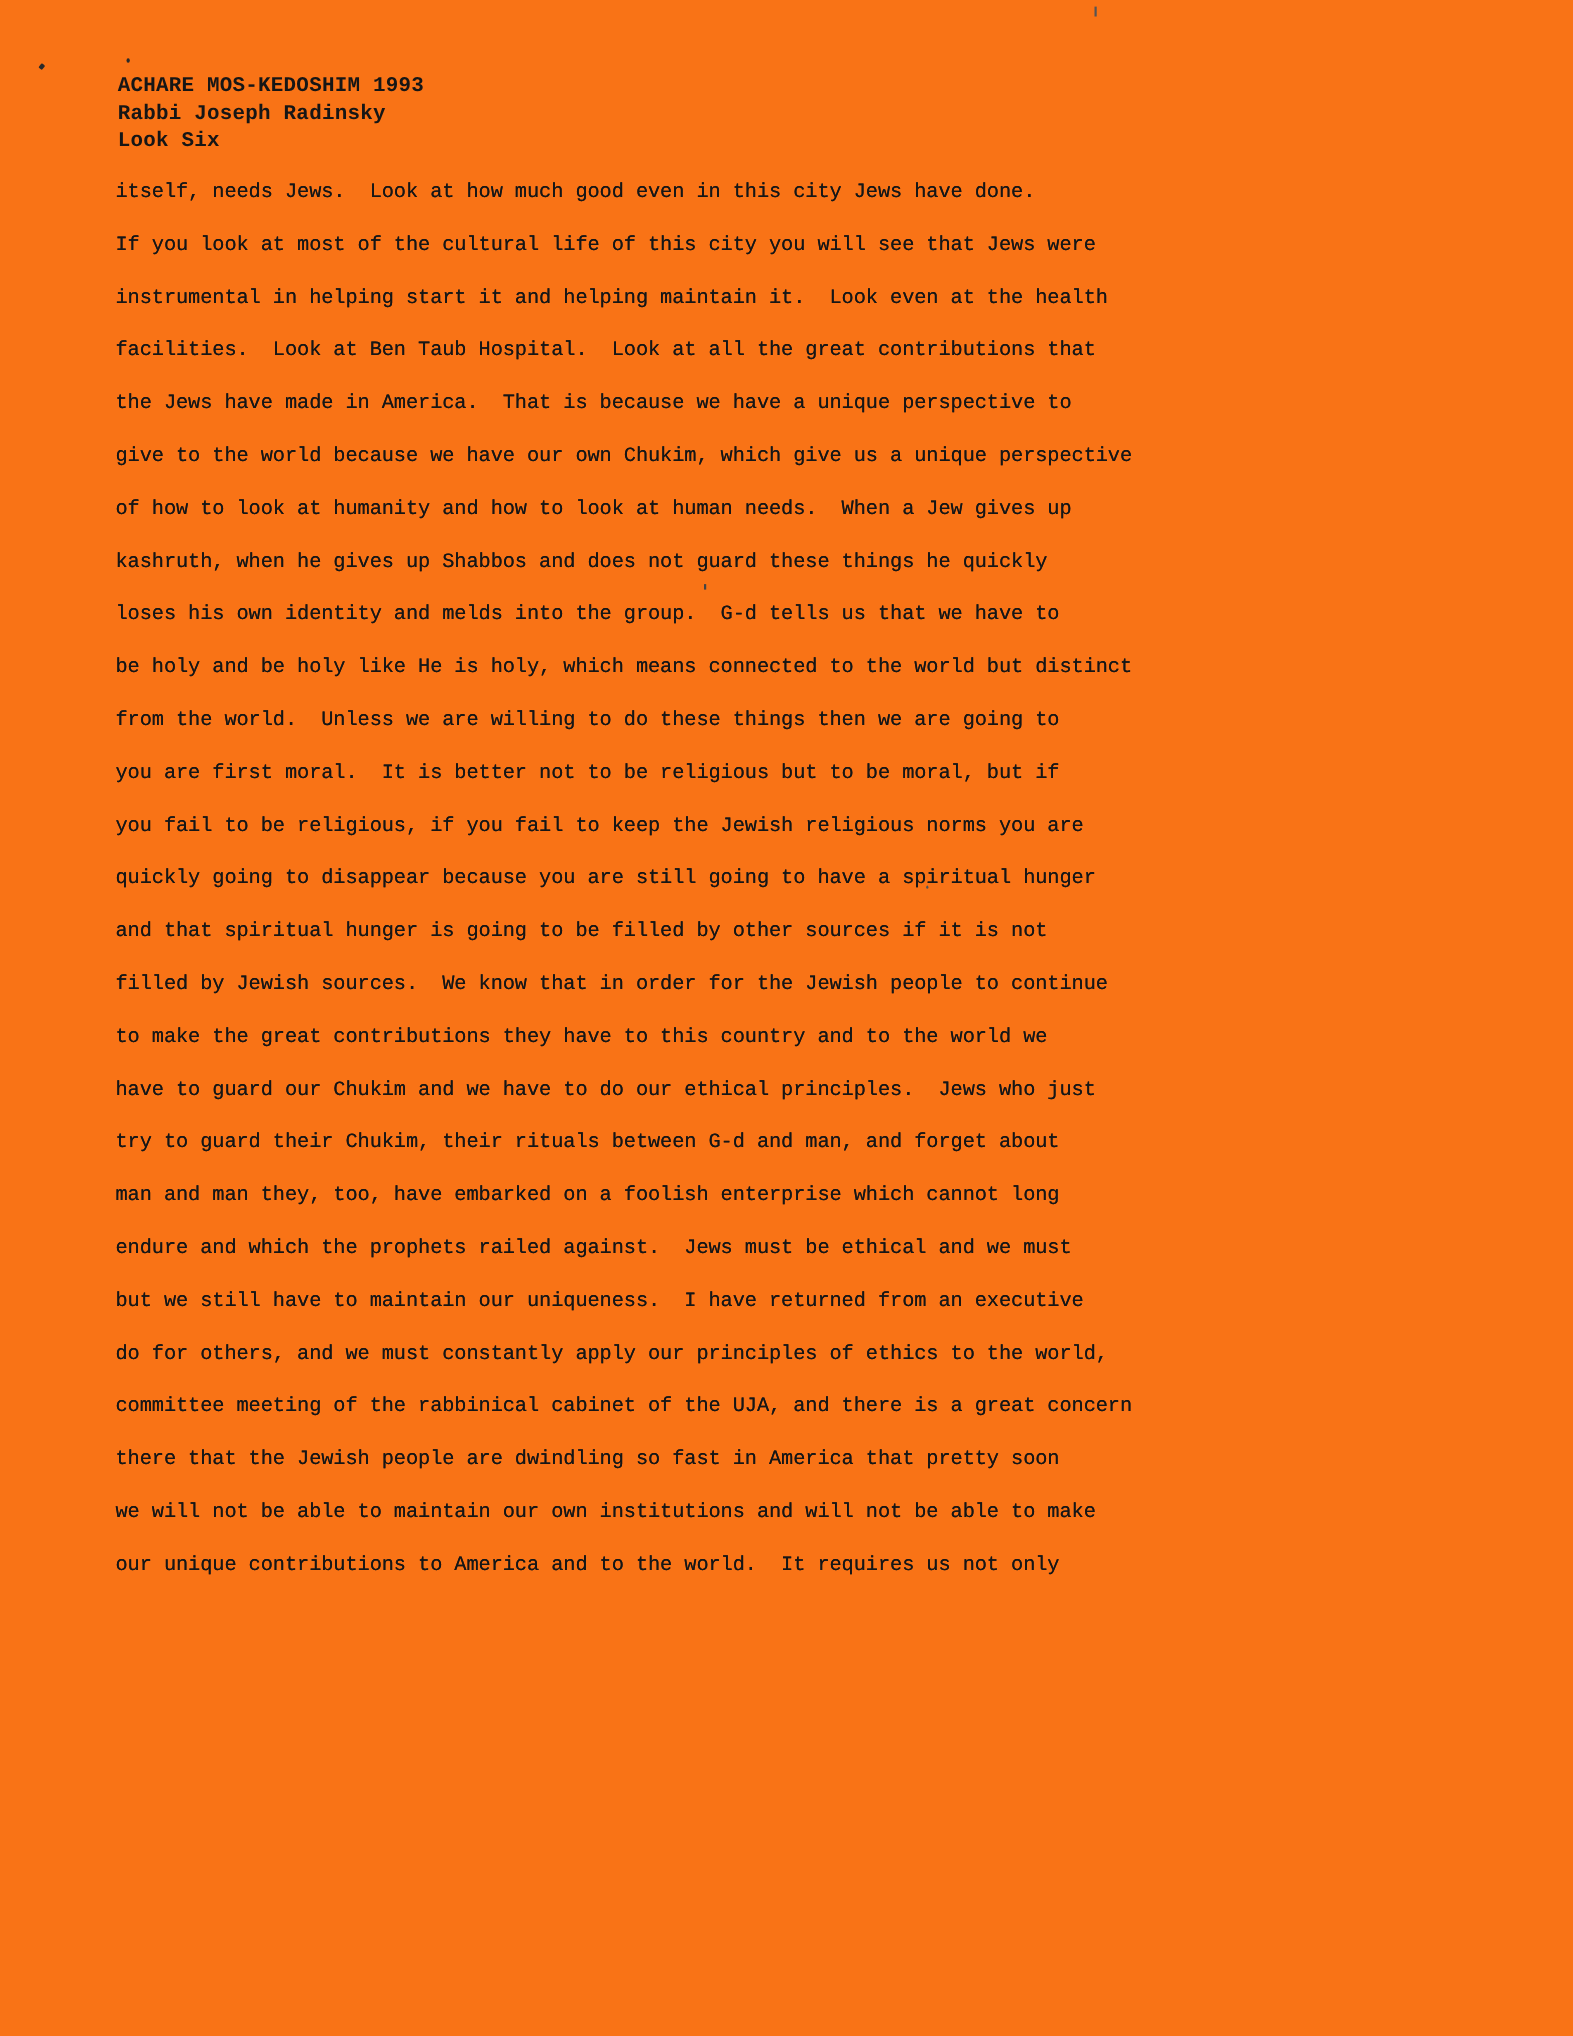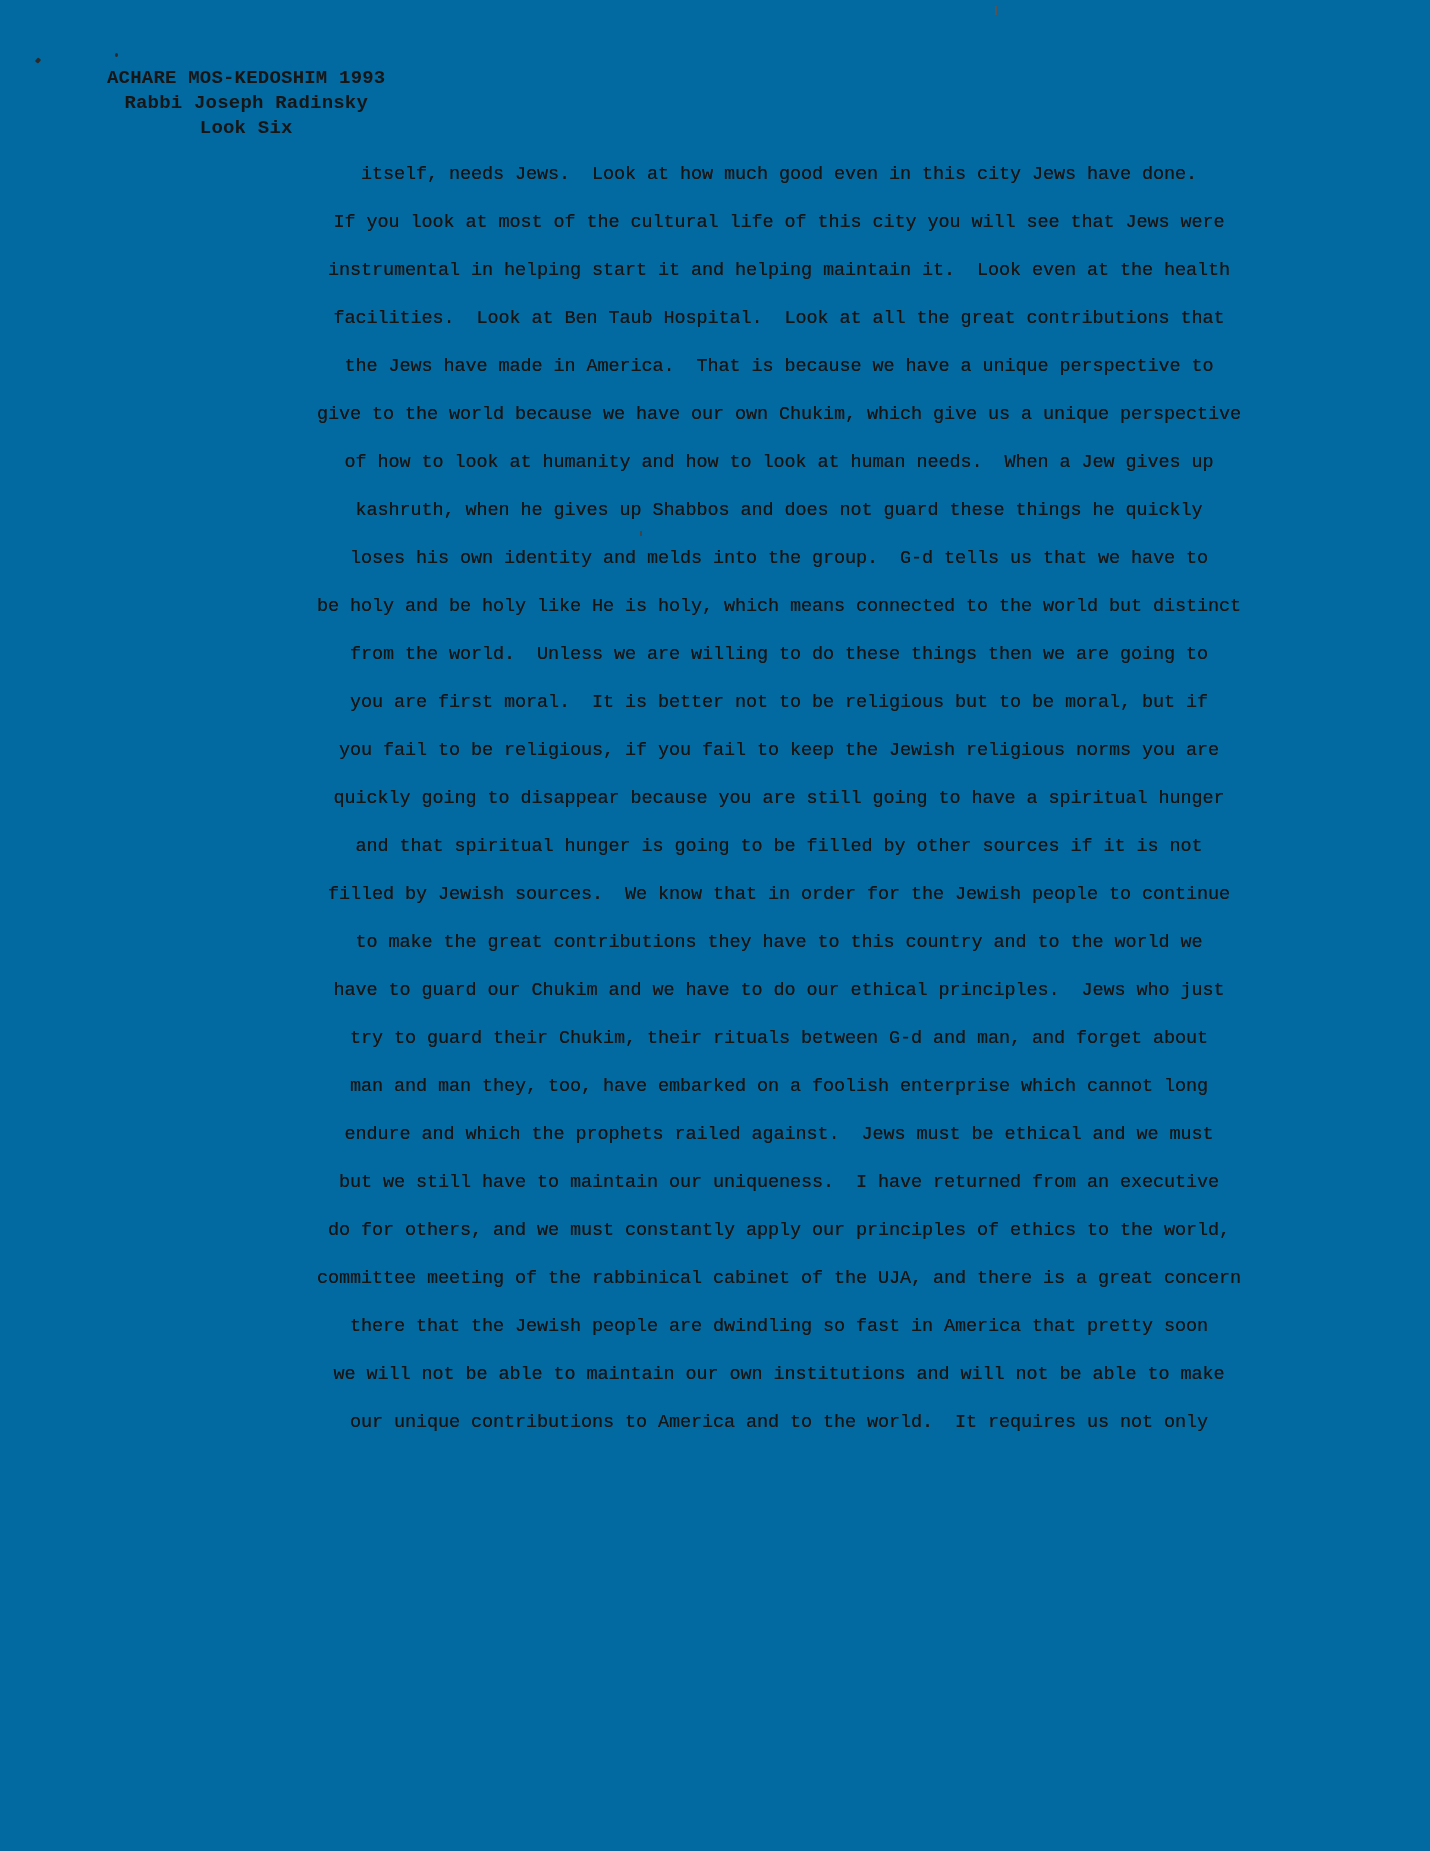--- a/index.html
+++ b/index.html
@@ -4,45 +4,43 @@
 <style>
   html, body {
     margin: 0;
     padding: 0;
     background: #ffffff;
   }
   .page {
     position: relative;
     width: 1430px;
     height: 1851px;
-    background: #0369a1;
+    background: #f97316;
     overflow: hidden;
     font-family: "Liberation Mono", "DejaVu Sans Mono", monospace;
     color: #161616;
-    text-align: center;
   }
   .header-block {
     position: absolute;
     left: 107px;
     top: 66px;
   }
   .header-block > div {
     font-size: 19px;
     line-height: 25px;
     font-weight: bold;
     letter-spacing: 0.2px;
     white-space: pre;
     -webkit-font-smoothing: antialiased;
   }
   .body-block {
     position: absolute;
     left: 105px;
     top: 151px;
     width: 1260px;
-    margin-left: 44px;
   }
   .body-block > div {
     font-size: 18.5px;
     line-height: 48px;
     white-space: pre;
     letter-spacing: -0.1px;
     text-shadow: 0 0 0.6px #222;
   }
   
   .speck {

